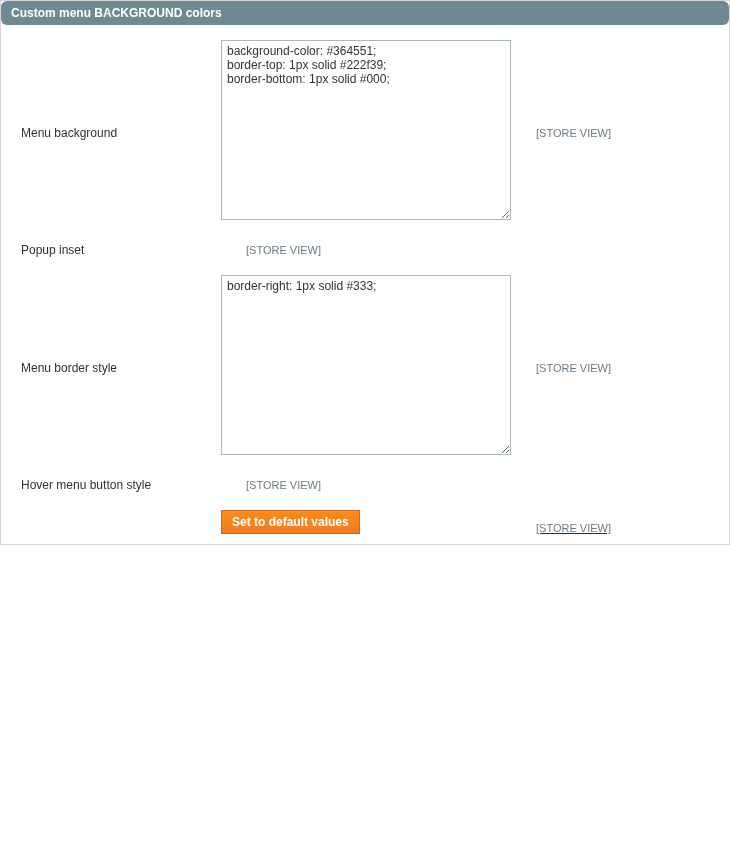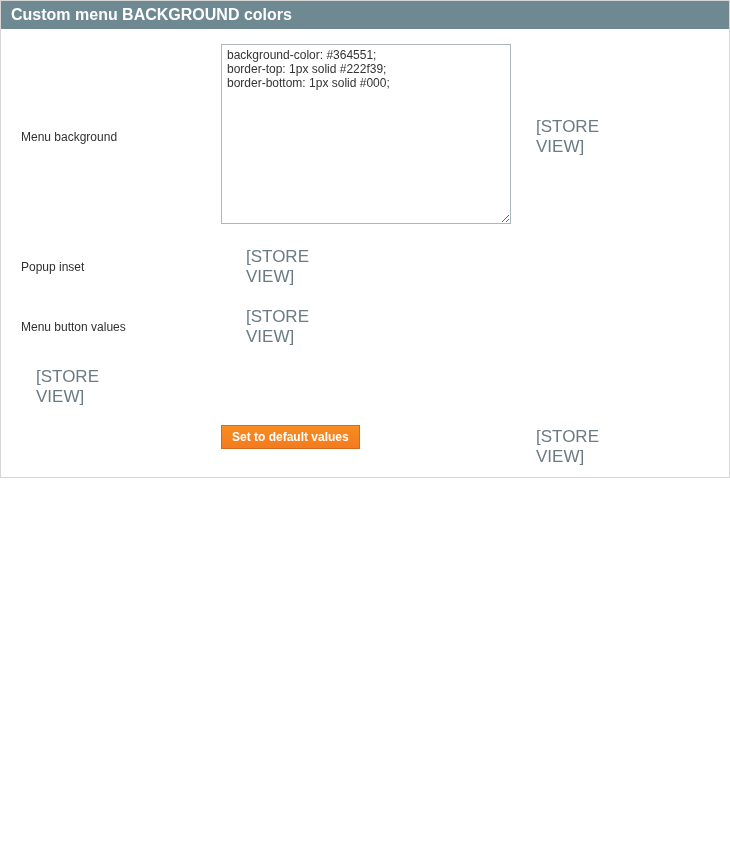--- a/index.html
+++ b/index.html
@@ -14,22 +14,23 @@
       background: #fff;
       width: 730px;
     }
     .section {
       border: 1px solid #d6d6d6;
     }
     .section-header {
       background: #6f8992;
       color: #fff;
       font-weight: bold;
-      font-size: 16px;
+      font-size: 12px;
       padding: 5px 10px;
+      border-radius: 6px;
     }
     .section-body {
       padding: 15px 10px 10px 10px;
     }
     .field-row {
       display: flex;
       align-items: center;
       margin-bottom: 18px;
     }
     .field-label {
@@ -49,25 +50,26 @@
       font-family: Arial, Helvetica, sans-serif;
       font-size: 12px;
       color: #333;
       resize: both;
     }
     .field-scope {
       width: 120px;
       padding-left: 25px;
       padding-top: 2px;
       color: #6b7b84;
-      font-size: 17px;
+      font-size: 11px;
     }
     .button-row {
       display: flex;
-      align-items: flex-start;
+      align-items: flex-end;
+      text-decoration: underline;
     }
     .button-row .field-label {
       width: 210px;
     }
     .btn-orange {
       background: linear-gradient(to bottom, #ffad4d 0%, #f78b1f 3%, #f47b20 100%);
       border: 1px solid #d2691e;
       color: #fff;
       font-weight: bold;
       font-size: 12px;
@@ -92,25 +94,29 @@
       </div>
       <div class="field-scope">[STORE VIEW]</div>
     </div>
 
     <div class="field-row">
       <div class="field-label">Popup inset</div>
       <div class="field-scope">[STORE VIEW]</div>
     </div>
 
     <div class="field-row">
-      <div class="field-label">Menu button values</div>
+      <div class="field-label">Menu border style</div>
+      <div class="field-input">
+        <textarea style="">border-right: 1px solid #333;</textarea>
+      </div>
       <div class="field-scope">[STORE VIEW]</div>
     </div>
 
     <div class="field-row">
+      <div class="field-label">Hover menu button style</div>
       <div class="field-scope">[STORE VIEW]</div>
     </div>
 
     <div class="button-row">
       <div class="field-label"></div>
       <div class="field-input">
         <button class="btn-orange">Set to default values</button>
       </div>
       <div class="field-scope">[STORE VIEW]</div>
     </div>

